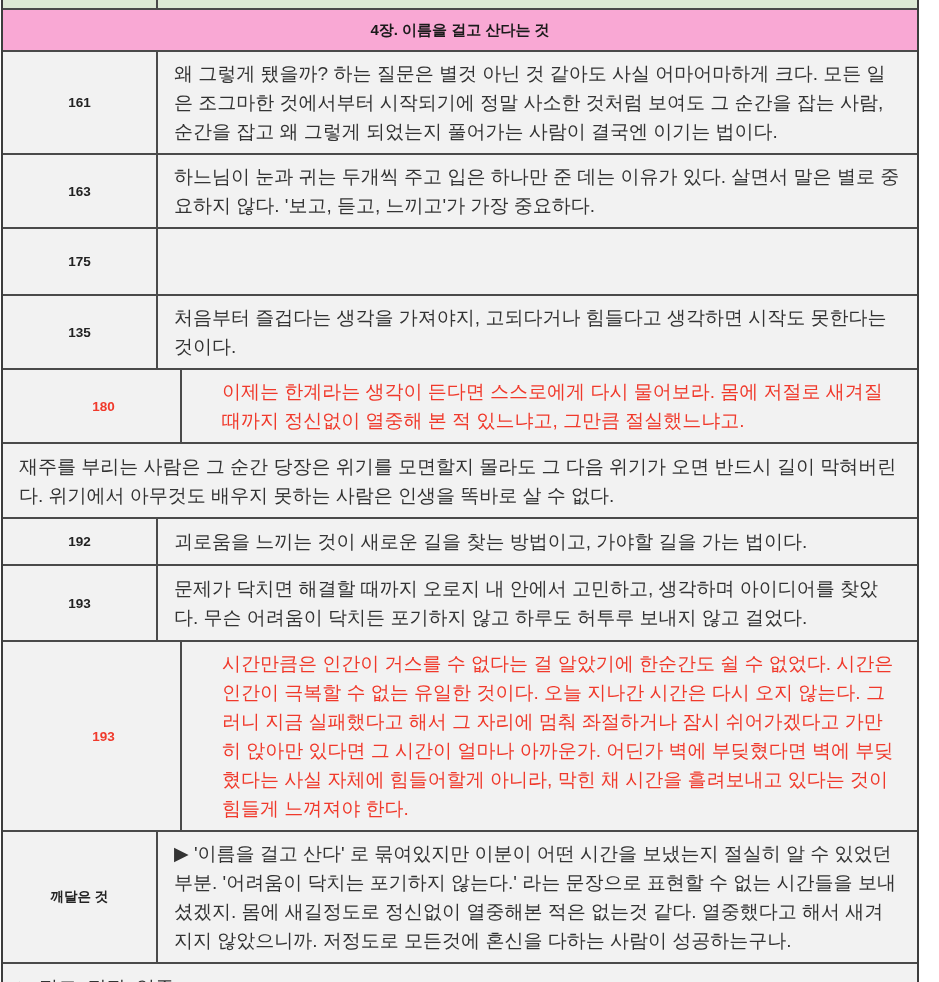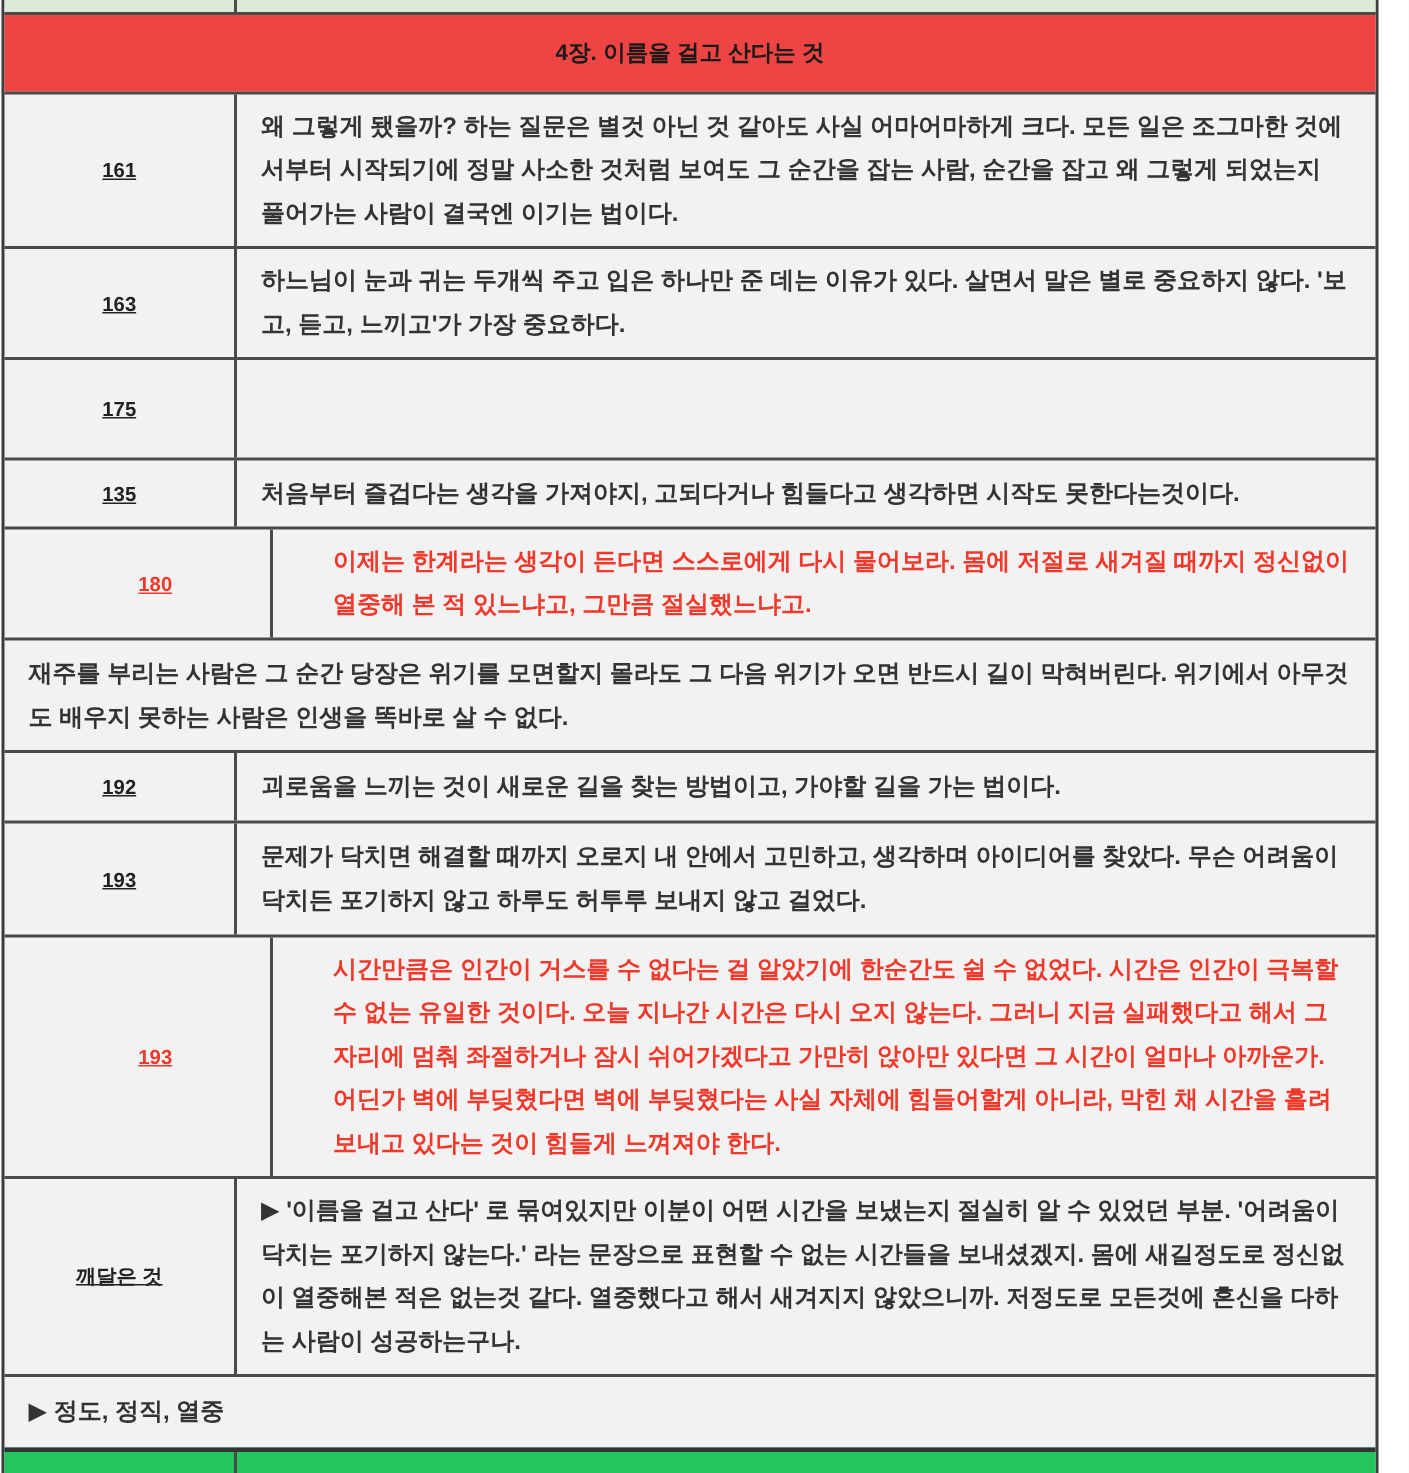--- a/index.html
+++ b/index.html
@@ -23,33 +23,32 @@
     align-items:stretch;
   }
   .row:first-child{border-top:1px solid #4a4a4a;}
   .cell-label{
     flex:0 0 155px;
     border-right:2px solid #4a4a4a;
     display:flex;align-items:center;justify-content:center;
     font-weight:bold;font-size:13.5px;color:#222;
     box-sizing:border-box;
     text-align:center;
-    text-decoration:underline;
   }
   .cell-text{
     flex:1 1 auto;
     display:flex;align-items:center;
     padding:7px 16px;
-    font-weight:bold;font-size:16px;line-height:29px;color:#333;
+    font-weight:normal;font-size:19px;line-height:29px;color:#333;
     box-sizing:border-box;
     word-break:break-all;
   }
   .row.header-row{
-    background:#ef4444;
-    height:53px;
+    background:#f9a8d4;
+    height:42px;
     justify-content:center;align-items:center;
     font-weight:bold;font-size:15px;color:#1a1a1a;
   }
   .row.sliver-top{
     background:#ddead5;height:8px;border-top:none;
   }
   .row.sliver-top .cell-label{border-right-color:#4a4a4a;}
   .row.green-row{background:#22c55e;}
   .row.green-sep{border-top:2px solid #5f7a58;}
   .row.thick-top{border-top:3px solid #333;}

